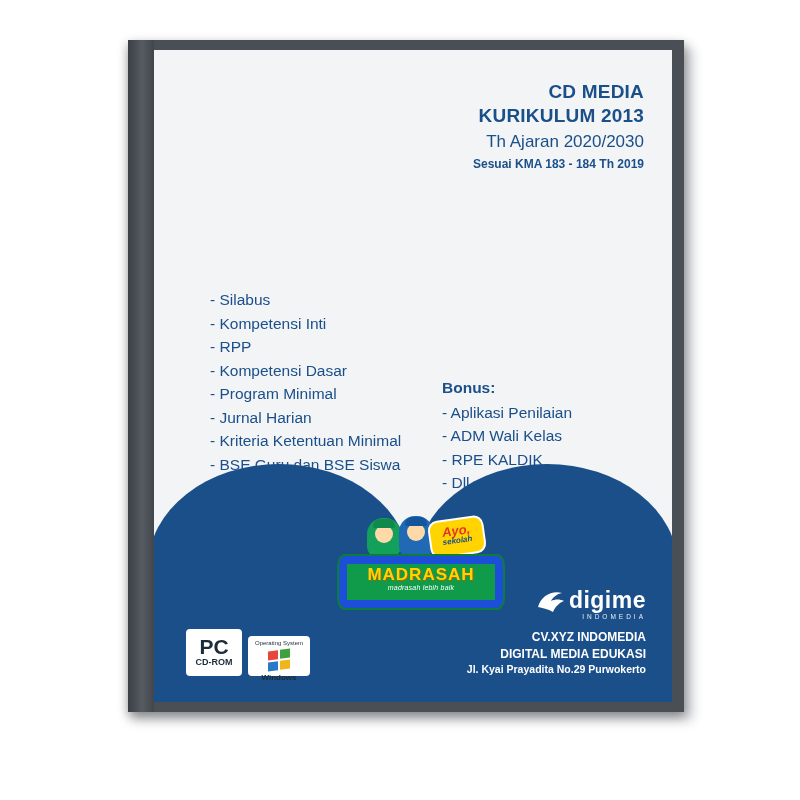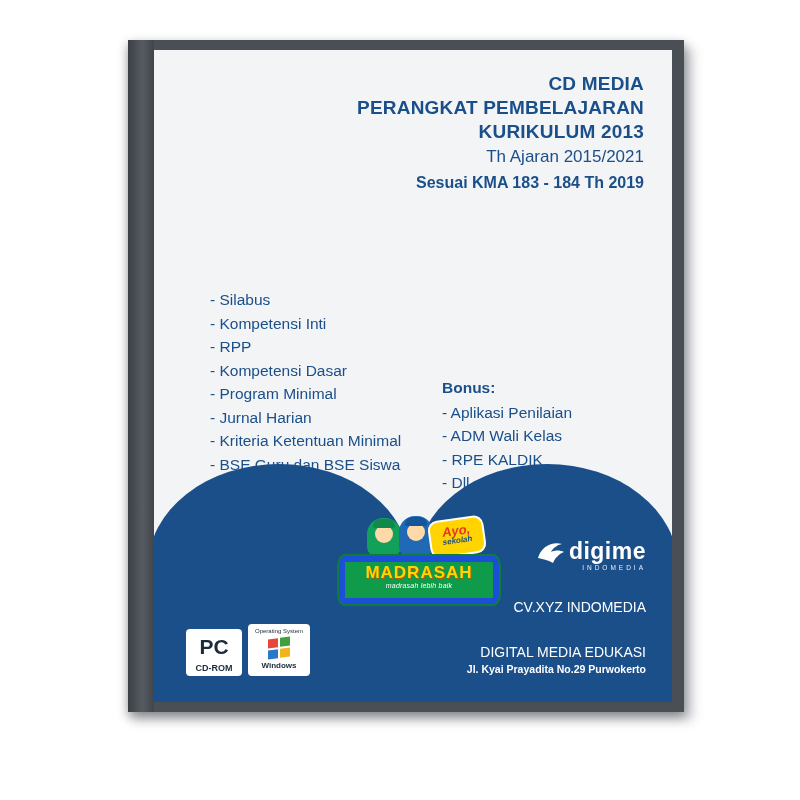--- a/index.html
+++ b/index.html
@@ -82,38 +82,38 @@
     border-top-left-radius: 140px 110px;
     border-top-right-radius: 140px 110px;
   }
   .arch.left  { left: -6px; }
   .arch.right { right: -6px; }
 
   
   .header {
     position: absolute;
     right: 28px;
-    top: 22px;
+    top: 30px;
     text-align: right;
     color: #1b4f8a;
     line-height: 1.25;
   }
   .header .l1,
   .header .l2,
   .header .l3 {
     font-weight: bold;
     font-size: 19px;
     letter-spacing: .2px;
   }
   .header .l4 {
     font-size: 17px;
     margin-top: 3px;
   }
   .header .l5 {
-    font-size: 16px;
+    font-size: 12px;
     font-weight: bold;
     margin-top: 5px;
   }
 
   
   .title {
     position: absolute;
     left: 46px;
     top: 178px;
     font-size: 28px;
@@ -156,21 +156,21 @@
     height: 84px;
   }
   .mad-banner {
     position: absolute;
     left: 6px;
     top: 44px;
     width: 148px;
     height: 36px;
     background: #0f9b4a;
     border-radius: 6px / 10px;
-    border: 6px solid #1d4ed8;
+    border: 8px solid #1d4ed8;
     box-shadow: 0 0 0 2px #0d7d3c;
     text-align: center;
   }
   .mad-word {
     color: #ffd400;
     font-weight: bold;
     font-size: 17px;
     letter-spacing: 1px;
     line-height: 1.05;
     margin-top: 2px;
@@ -262,24 +262,23 @@
     line-height: 1;
   }
   .digime-sub {
     font-size: 6.5px;
     letter-spacing: 3px;
     text-align: right;
     margin-top: 1px;
     opacity: .9;
   }
   .company {
-    font-size: 14px;
-    font-weight: normal;
+    font-size: 12px;
+    font-weight: bold;
     line-height: 1.35;
-    margin-top: 26px;
   }
   .address {
     font-size: 10.5px;
     font-weight: bold;
     line-height: 1.35;
   }
 
   
   .pc-badge {
     position: absolute;
@@ -294,28 +293,27 @@
   }
   .pc-badge .pc {
     font-weight: bold;
     font-size: 21px;
     line-height: 1;
     margin-top: 7px;
   }
   .pc-badge .cdrom {
     font-weight: bold;
     font-size: 9px;
-    margin-top: 6px;
   }
   .win-badge {
     position: absolute;
     left: 94px;
     bottom: 26px;
     width: 62px;
-    height: 52px;
+    height: 40px;
     background: #ffffff;
     border-radius: 4px;
     color: #1b2b3a;
     text-align: center;
   }
   .win-badge .os {
     font-size: 6px;
     line-height: 1.1;
     margin-top: 4px;
   }
@@ -351,23 +349,22 @@
     <div class="case-spine"></div>
 
     <div class="cover">
 
       <div class="blue-base"></div>
       <div class="arch left"></div>
       <div class="arch right"></div>
 
       <div class="header">
         <div class="l1">CD MEDIA</div>
-        <div class="l2">PERANGKAT PEMBELAJARAN</div>
         <div class="l3">KURIKULUM 2013</div>
-        <div class="l4">Th Ajaran 2015/2021</div>
+        <div class="l4">Th Ajaran 2020/2030</div>
         <div class="l5">Sesuai KMA 183 - 184 Th 2019</div>
       </div>
 
 
       <div class="features">
         <div class="item">- Silabus</div>
         <div class="item">- Kompetensi Inti</div>
         <div class="item">- RPP</div>
         <div class="item">- Kompetensi Dasar</div>
         <div class="item">- Program Minimal</div>

